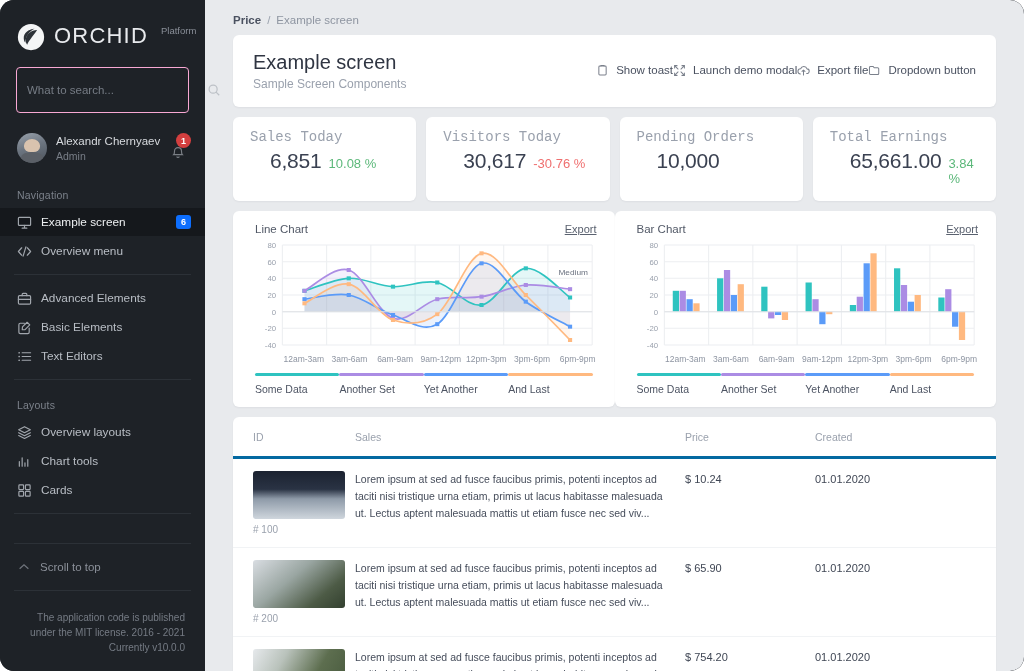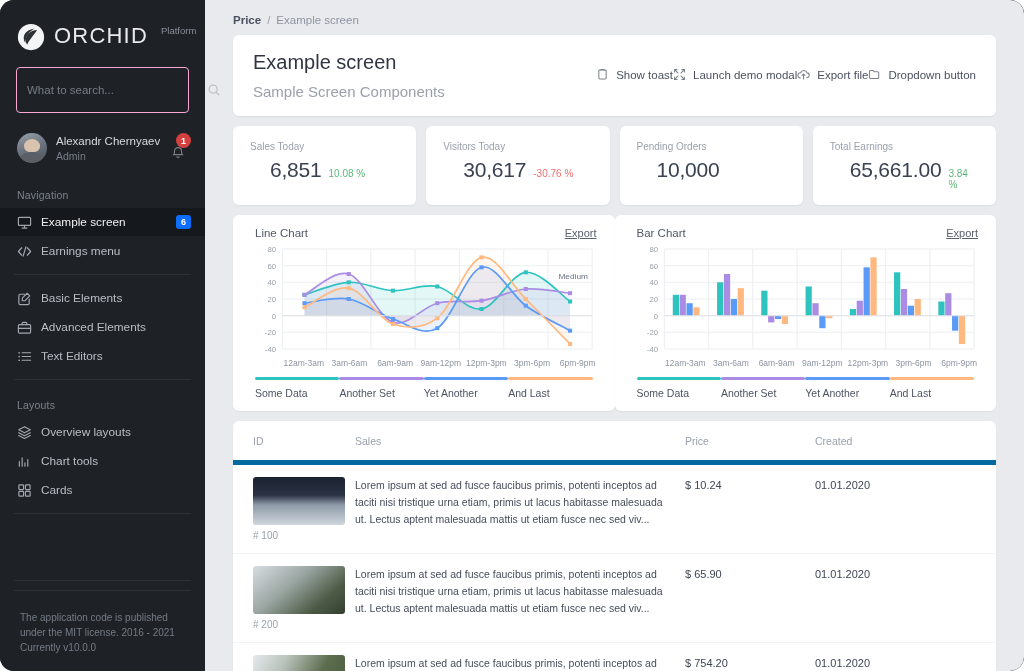--- a/index.html
+++ b/index.html
@@ -95,21 +95,21 @@
   }
   .nav-div { height: 1px; background: #2c3137; margin: 9px 14px; }
 
   .sidebar-foot { padding: 0 0 10px 0; }
   .scroll-top {
     display: flex; align-items: center; height: 28px; padding-left: 17px;
     color: #8b9099; font-size: 11.5px; cursor: pointer;
   }
   .scroll-top .ico { width: 14px; height: 14px; margin-right: 9px; opacity: .75; }
   .license {
-    font-size: 10px; color: #757b84; text-align: left; line-height: 15px;
+    font-size: 10px; color: #757b84; text-align: right; line-height: 15px;
     padding: 10px 20px 6px 20px;
   }
 
   
   .main {
     flex: 1; height: 671px; background: #e8eaed;
     display: flex; flex-direction: column;
     overflow: hidden; position: relative;
     border-radius: 0 14px 14px 0;
   }
@@ -118,32 +118,32 @@
   .bc-sep { color: #9aa1ad; }
   .bc-cur { color: #8e95a1; }
 
   .content { flex: 1; overflow: hidden; padding: 0 28px 10px 28px; }
 
   .card { background: #fff; border-radius: 6px; box-shadow: 0 1px 2px rgba(16,24,40,.05); }
 
   
   .page-head { display: flex; align-items: center; padding: 14px 20px 16px 20px; }
   .page-title { font-size: 20px; color: #2f3542; font-weight: 400; line-height: 26px; }
-  .page-sub { font-size: 15px; color: #9aa1ad; margin-top: 8px; }
+  .page-sub { font-size: 12px; color: #9aa1ad; margin-top: 2px; }
   .head-actions { margin-left: auto; display: flex; align-items: center; }
   .hbtn { display: flex; align-items: center; gap: 7px; font-size: 11.5px; color: #4a5160; cursor: pointer; white-space: nowrap; }
   .hbtn .ico { width: 13px; height: 13px; flex: 0 0 13px; opacity: .8; }
 
   
   .metrics { display: flex; gap: 10px; margin-top: 10px; }
   .metric { flex: 1; padding: 13px 17px 15px 17px; }
-  .metric-label { font-size: 10px; color: #9aa1ad; line-height: 15px; }
+  .metric-label { font-size: 14px; color: #9aa1ad; line-height: 15px; font-family: Liberation Mono, monospace; }
   .metric-row { display: flex; align-items: baseline; gap: 7px; margin-top: 4px; margin-left: 20px; }
   .metric-value { font-size: 21px; color: #3a4151; font-weight: 400; letter-spacing: -.2px; }
-  .metric-delta { font-size: 10px; }
+  .metric-delta { font-size: 13px; }
   .metric-delta.up { color: #5cb87a; }
   .metric-delta.down { color: #ef6f6f; }
 
   
   .charts { display: flex; margin-top: 10px; }
   .chart-card { flex: 1; padding: 12px 14px 10px 14px; }
   .chart-head { display: flex; align-items: center; padding: 0 4px 4px 8px; }
   .chart-title { font-size: 11.5px; color: #515866; }
   .chart-export { margin-left: auto; font-size: 11px; color: #5a616f; text-decoration: underline; cursor: pointer; }
   .chart-area { height: 112px; position: relative; }
@@ -153,21 +153,21 @@
   .chart-legend { display: flex; padding: 9px 8px 2px 8px; gap: 0; }
   .legend-item { flex: 1; cursor: pointer; }
   .legend-bar { height: 2.5px; border-radius: 2px; }
   .legend-lbl { font-size: 10.5px; color: #4d5463; margin-top: 7px; }
 
   
   .table-card { margin-top: 10px; overflow: hidden; }
   .tbl { width: 100%; border-collapse: collapse; table-layout: fixed; }
   .tbl th {
     font-size: 10.5px; color: #9aa1ad; font-weight: 400; text-align: left;
-    padding: 14px 10px 13px 10px; border-bottom: 5px solid #0369a1;
+    padding: 14px 10px 13px 10px; border-bottom: 3px solid #0369a1;
   }
   .tbl td { padding: 12px 10px; border-bottom: 1px solid #f1f3f5; vertical-align: top; }
   .col-id { width: 112px; padding-left: 20px !important; }
   .col-name { width: 330px; }
   .col-price { width: 130px; }
   .col-created { width: auto; }
   .thumb { width: 92px; height: 48px; border-radius: 3px; background-size: cover; filter: blur(0px); }
   .thumb-id { font-size: 10px; color: #9aa1ad; margin-top: 5px; }
   .cell-text { font-size: 10.5px; color: #464d5b; line-height: 17px; }
   .cell-plain { font-size: 11px; color: #3f4654; padding-top: 14px !important; }
@@ -219,36 +219,36 @@
             <rect x="1.5" y="2.5" width="13" height="8.5" rx="1"></rect>
             <path d="M5.5 14h5M8 11v3"></path>
           </svg>
           <span class="lbl">Example screen</span>
           <span class="nav-badge">6</span>
         </div>
         <div class="nav-item">
           <svg class="ico" viewBox="0 0 16 16" fill="none" stroke="#b9bec5" stroke-width="1.25" stroke-linecap="round" stroke-linejoin="round">
             <path d="M5 4L1.5 8 5 12M11 4l3.5 4L11 12M9.5 3l-3 10"></path>
           </svg>
-          <span class="lbl">Earnings menu</span>
+          <span class="lbl">Overview menu</span>
         </div>
         <div class="nav-div"></div>
         <div class="nav-item">
           <svg class="ico" viewBox="0 0 16 16" fill="none" stroke="#b9bec5" stroke-width="1.25" stroke-linecap="round" stroke-linejoin="round">
+            <rect x="1.5" y="5" width="13" height="9" rx="1.2"></rect>
+            <path d="M5.5 5V3.6A1 1 0 016.5 2.6h3a1 1 0 011 1V5M1.5 9h13"></path>
+          </svg>
+          <span class="lbl">Advanced Elements</span>
+        </div>
+        <div class="nav-item">
+          <svg class="ico" viewBox="0 0 16 16" fill="none" stroke="#b9bec5" stroke-width="1.25" stroke-linecap="round" stroke-linejoin="round">
             <path d="M13 8.5V13a1.5 1.5 0 01-1.5 1.5h-8A1.5 1.5 0 012 13V5a1.5 1.5 0 011.5-1.5H8"></path>
             <path d="M10.8 2.4l2.8 2.8-5 5-3 .2.2-3z"></path>
           </svg>
           <span class="lbl">Basic Elements</span>
-        </div>
-        <div class="nav-item">
-          <svg class="ico" viewBox="0 0 16 16" fill="none" stroke="#b9bec5" stroke-width="1.25" stroke-linecap="round" stroke-linejoin="round">
-            <rect x="1.5" y="5" width="13" height="9" rx="1.2"></rect>
-            <path d="M5.5 5V3.6A1 1 0 016.5 2.6h3a1 1 0 011 1V5M1.5 9h13"></path>
-          </svg>
-          <span class="lbl">Advanced Elements</span>
         </div>
         <div class="nav-item">
           <svg class="ico" viewBox="0 0 16 16" fill="none" stroke="#b9bec5" stroke-width="1.25" stroke-linecap="round" stroke-linejoin="round">
             <path d="M5.5 4h9M5.5 8h9M5.5 12h9"></path>
             <circle cx="2.3" cy="4" r=".9" fill="#b9bec5" stroke="none"></circle>
             <circle cx="2.3" cy="8" r=".9" fill="#b9bec5" stroke="none"></circle>
             <circle cx="2.3" cy="12" r=".9" fill="#b9bec5" stroke="none"></circle>
           </svg>
           <span class="lbl">Text Editors</span>
         </div>
@@ -274,20 +274,26 @@
             <rect x="2" y="9" width="5" height="5" rx=".8"></rect>
             <rect x="9" y="9" width="5" height="5" rx=".8"></rect>
           </svg>
           <span class="lbl">Cards</span>
         </div>
         <div class="nav-div"></div>
       </nav>
 
     <div class="sidebar-foot">
       <div class="nav-div"></div>
+      <div class="scroll-top">
+        <svg class="ico" viewBox="0 0 16 16" fill="none" stroke="#8b9099" stroke-width="1.4">
+          <path d="M3 10l5-4.5L13 10"></path>
+        </svg>
+        <span>Scroll to top</span>
+      </div>
       <div class="nav-div"></div>
       <div class="license">The application code is published under the MIT license. 2016 - 2021 Currently v10.0.0</div>
     </div>
   </aside>
 
   <main class="main">
 
     <div class="breadcrumb">
       <span class="bc-link">Price</span>
       <span class="bc-sep">/</span>

